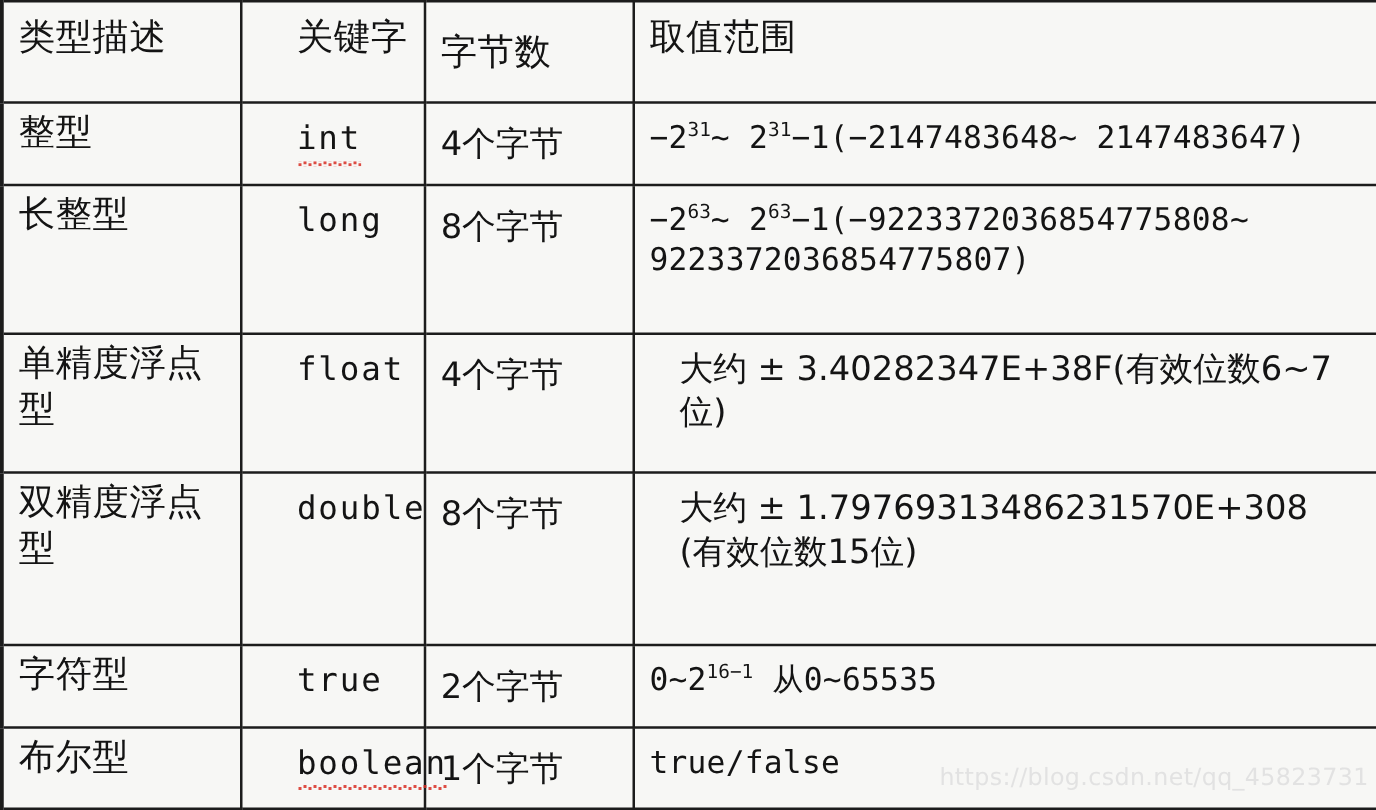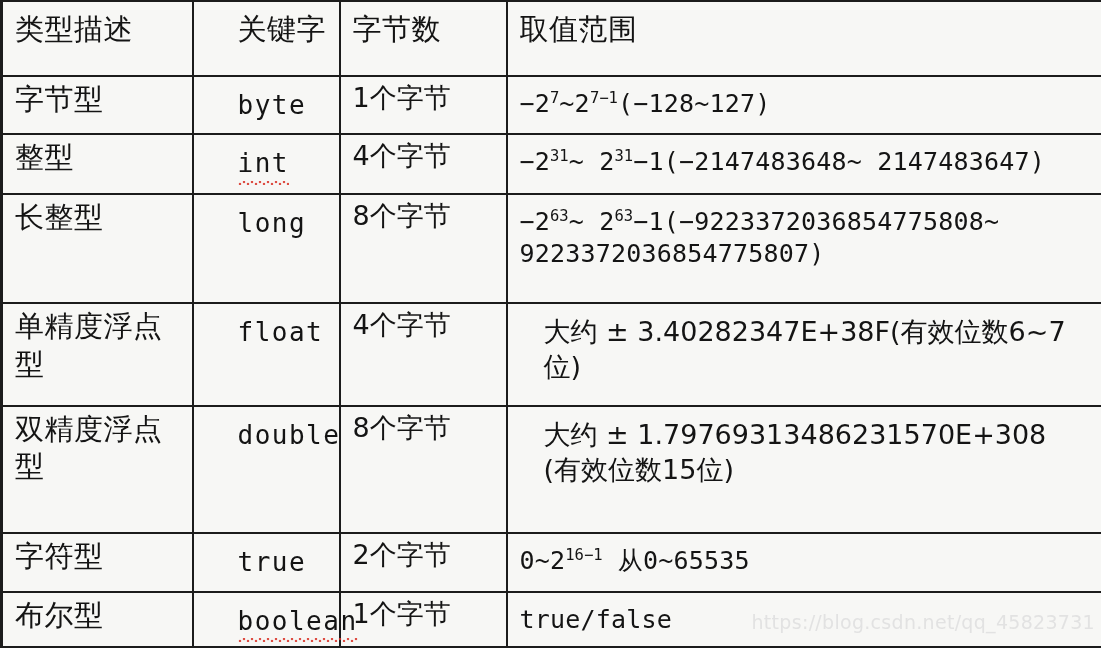--- a/index.html
+++ b/index.html
@@ -58,20 +58,21 @@
   .cell-key {
     font-family: "DejaVu Sans Mono", "Liberation Mono", monospace;
     font-size: 26px;
     letter-spacing: 1.5px;
     padding-top: 8px;
     margin-left: 32px;
   }
   .cell-bytes {
     font-family: "DejaVu Sans", "Liberation Sans", sans-serif;
     font-size: 27px;
+    margin-top: 12px;
   }
   .cell-range {
     font-family: "DejaVu Sans Mono", "Liberation Mono", monospace;
     font-size: 25px;
     letter-spacing: 0.2px;
     padding-top: 7px;
   }
   
   .cell-range.prop {
     font-family: "DejaVu Sans", "Liberation Sans", sans-serif;
@@ -159,34 +160,20 @@
           <div class="cell-key">关键字</div>
         </td>
         <td>
           <div class="cell-bytes">字节数</div>
         </td>
         <td>
           <div class="cell-range">取值范围</div>
         </td>
       </tr>
 
-    <tr style="height: 57px;">
-          <td>
-            <div class="cell-desc">字节型</div>
-          </td>
-          <td>
-            <div class="cell-key">byte</div>
-          </td>
-          <td>
-            <div class="cell-bytes">1个字节</div>
-          </td>
-          <td>
-            <div class="cell-range">−2<sup>7</sup>~2<sup>7−1</sup>(−128~127)</div>
-          </td>
-        </tr>
         <tr style="height: 58px;">
           <td>
             <div class="cell-desc">整型</div>
           </td>
           <td>
             <div class="cell-key"><span class="misspelled">int</span></div>
           </td>
           <td>
             <div class="cell-bytes">4个字节</div>
           </td>

